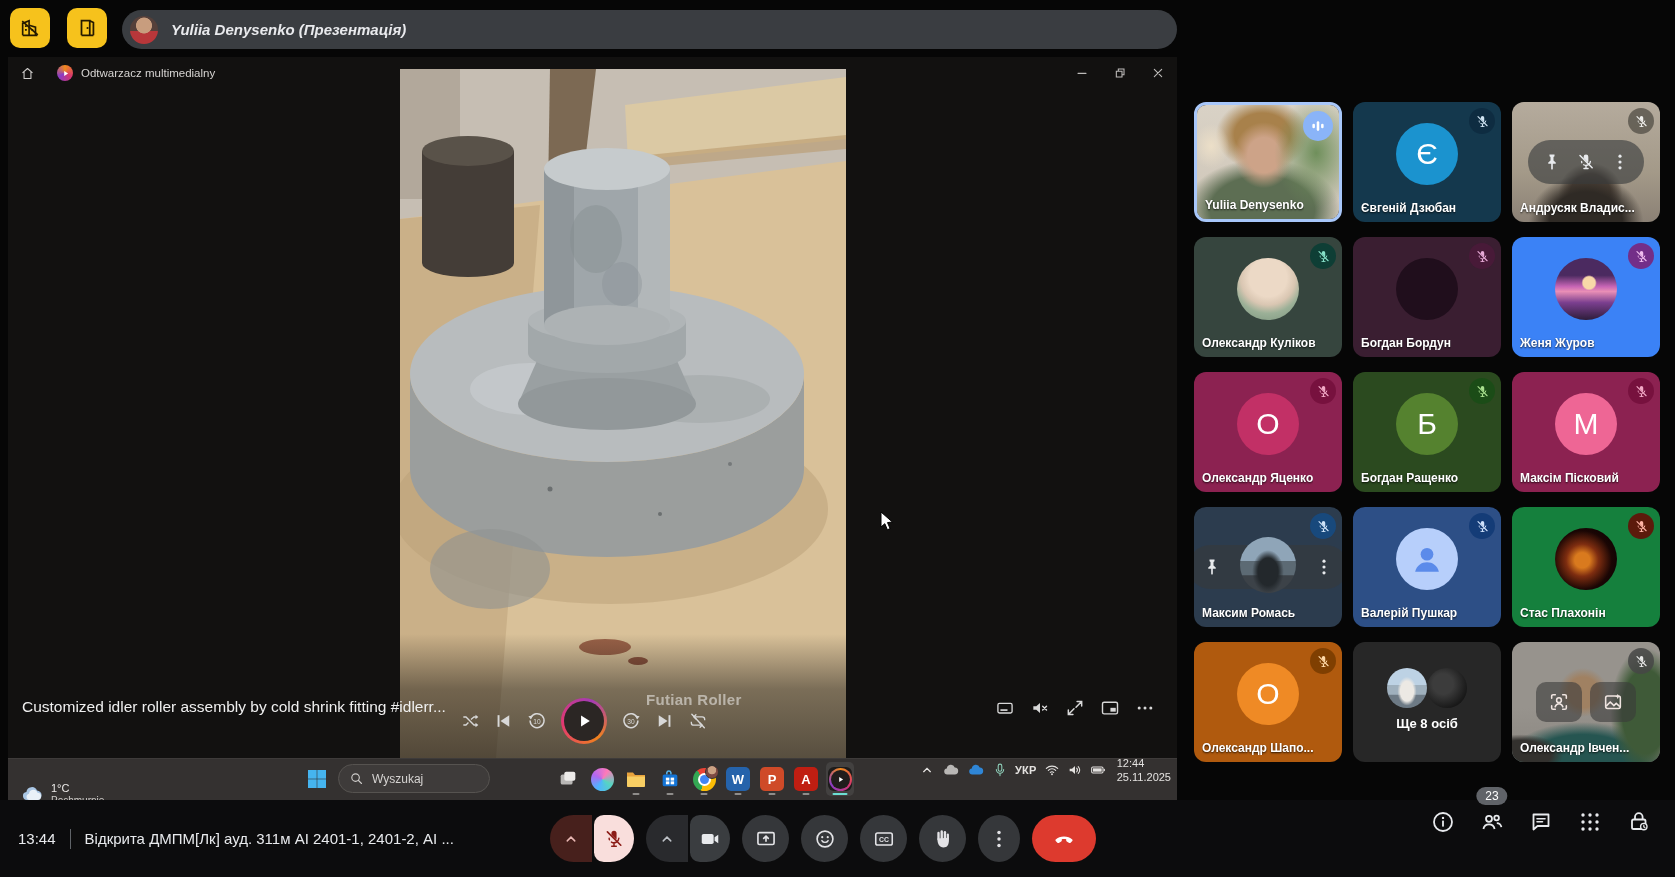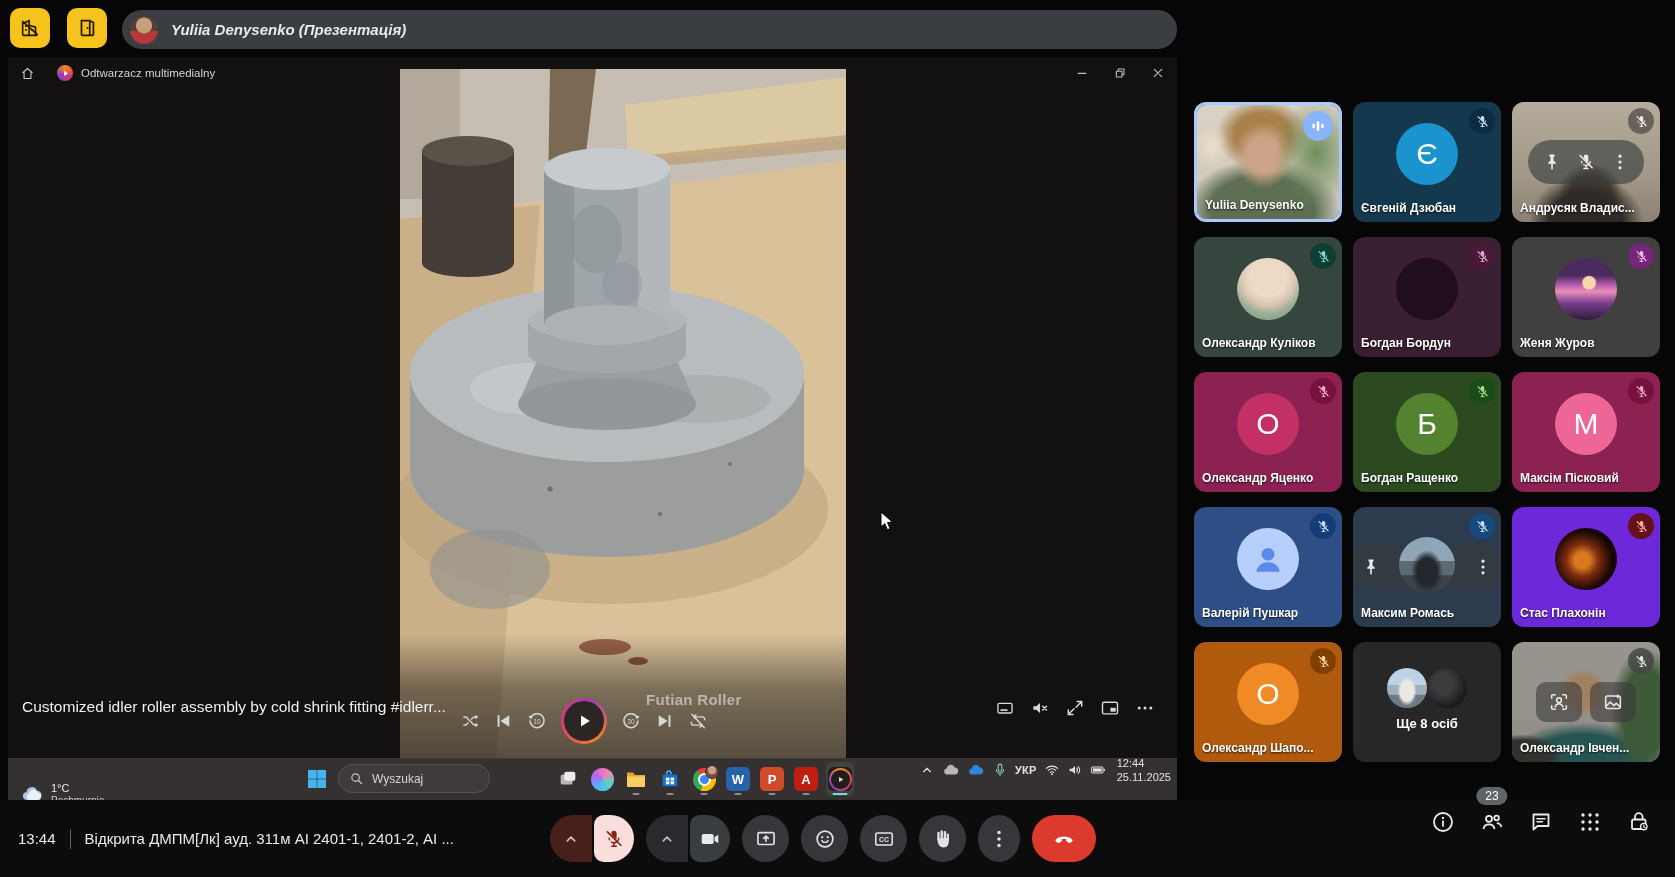--- a/index.html
+++ b/index.html
@@ -130,41 +130,41 @@
   .sc-andrusiak{background:
      radial-gradient(70px 58px at 50% 100%, #2f2a25 0 52%, rgba(47,42,37,0) 82%),
      radial-gradient(42px 40px at 53% 76%, #51453a 0 48%, rgba(81,69,58,0) 76%),
      linear-gradient(180deg,#b5ab9d 0%,#a39988 60%,#8b8175 100%);}
   .t3 .mic{background:rgba(92,87,78,.85);color:#f0efec}
   .t4{background:#36453e}
   .t4 .avphoto{background:radial-gradient(circle at 50% 32%, #ecd9c6 0 36%, #d9c6b2 52%, #9bb097 68%, #78927c 100%);}
   .t4 .mic{background:rgba(10,61,52,.9);color:#86e0c8}
   .t5{background:#3a1e31}.t5 .avletter{background:#200e1c}
   .t5 .mic{background:rgba(74,26,58,.9);color:#e7a9d6}
-  .t6{background:#404040}
+  .t6{background:#3b82f6}
   .t6 .avphoto{background:
      radial-gradient(11px 11px at 55% 40%, #f8d8a8 0 55%, rgba(248,216,168,0) 70%),
      linear-gradient(180deg,#4b2a60 0 28%,#c765b5 46%,#e98fb6 54%,#7b3f8f 72%,#2e1d3a 100%);}
   .t6 .mic{background:rgba(122,37,124,.9);color:#f0bdef}
   .t7{background:#8c2251}.t7 .avletter{background:#c23066}
   .t7 .mic{background:rgba(116,16,60,.9);color:#f2a9c6}
   .t8{background:#2b4a1f}.t8 .avletter{background:#55822f}
   .t8 .mic{background:rgba(26,77,22,.9);color:#a9e08f}
   .t9{background:#8c2251}.t9 .avletter{background:#ee6695}
   .t9 .mic{background:rgba(116,16,60,.9);color:#f2a9c6}
   .t10{background:#2c3c4e}
   .t10 .mic{background:rgba(22,74,130,.9);color:#cfe3f8}
   .t10 .hoverpill{gap:26px}
   .t10 .avsmall{position:absolute;left:50%;top:30px;transform:translateX(-50%);width:56px;height:56px;border-radius:50%;z-index:3;
      background:radial-gradient(22px 30px at 50% 62%, #23282c 0 46%, rgba(35,40,44,0) 72%),
                 linear-gradient(#8fa5b8 0 42%,#5c6a74 43% 68%,#3c4248 69%);}
   .t11{background:#2d4f86}
   .t11 .avphoto{background:#b7cffb;display:flex;align-items:center;justify-content:center;color:#5b8bea;}
   .t11 .mic{background:rgba(18,58,118,.9);color:#cfe0fa}
-  .t12{background:#6d28d9}
+  .t12{background:#15803d}
   .t12 .avphoto{background:radial-gradient(circle at 44% 52%, #d97a1e 0 16%, #7e2d10 34%, #1a0604 62%, #000 100%);}
   .t12 .mic{background:rgba(100,14,6,.9);color:#ffb4a6}
   .t13{background:#b05a0e}.t13 .avletter{background:#ef8a25}
   .t13 .mic{background:rgba(122,60,0,.9);color:#ffd9a8}
   .t14{background:#272727}
   .ovav{position:absolute;top:26px;width:40px;height:40px;border-radius:50%;}
   .ov1{left:34px;z-index:1;background:
      radial-gradient(12px 18px at 50% 58%, #ece9e4 0 55%, rgba(236,233,228,0) 80%),
      linear-gradient(#bdd2e4 0 42%,#9fb0bd 43% 66%,#6d7a85 67%);}
   .ov2{left:74px;z-index:2;background:radial-gradient(circle at 40% 40%, #3c3c3c 0 30%, #161616 75%);}
@@ -810,55 +810,55 @@
     <div class="tile t9">
       <span class="mic">
           <svg class="ic ic15">
             <use href="#s-micoff"></use>
           </svg>
         </span>
       <span class="avletter">М</span>
       <span class="name">Максім Пісковий</span>
     </div>
 
+    <div class="tile t10">
+      <span class="mic">
+          <svg class="ic ic15">
+            <use href="#s-micoff"></use>
+          </svg>
+        </span>
+      <div class="hoverpill">
+        <span class="hbtn">
+            <svg class="ic ic20">
+              <use href="#s-pin"></use>
+            </svg>
+          </span>
+        <span style="width:40px"></span>
+        <span class="hbtn">
+            <svg class="ic ic20">
+              <use href="#s-kebab"></use>
+            </svg>
+          </span>
+      </div>
+      <span class="avsmall"></span>
+      <span class="name">Максим Ромась</span>
+    </div>
+
     <div class="tile t11">
       <span class="mic">
           <svg class="ic ic15">
             <use href="#s-micoff"></use>
           </svg>
         </span>
       <span class="avphoto">
           <svg class="ic" style="width:38px;height:38px">
             <use href="#s-person"></use>
           </svg>
         </span>
       <span class="name">Валерій Пушкар</span>
-    </div>
-
-    <div class="tile t10">
-      <span class="mic">
-          <svg class="ic ic15">
-            <use href="#s-micoff"></use>
-          </svg>
-        </span>
-      <div class="hoverpill">
-        <span class="hbtn">
-            <svg class="ic ic20">
-              <use href="#s-pin"></use>
-            </svg>
-          </span>
-        <span style="width:40px"></span>
-        <span class="hbtn">
-            <svg class="ic ic20">
-              <use href="#s-kebab"></use>
-            </svg>
-          </span>
-      </div>
-      <span class="avsmall"></span>
-      <span class="name">Максим Ромась</span>
     </div>
 
     <div class="tile t12">
       <span class="mic">
           <svg class="ic ic15">
             <use href="#s-micoff"></use>
           </svg>
         </span>
       <span class="avphoto"></span>
       <span class="name">Стас Плахонін</span>

